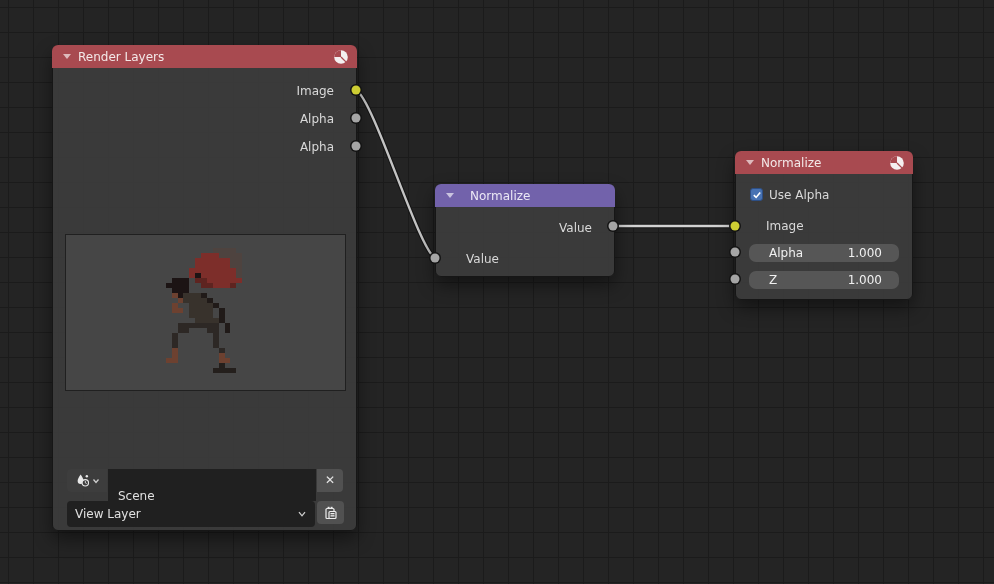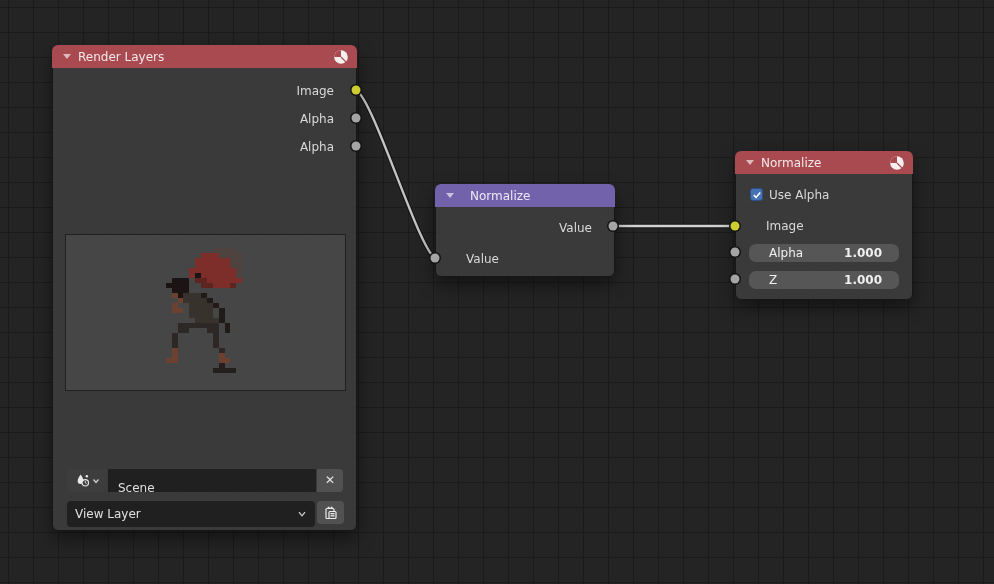--- a/index.html
+++ b/index.html
@@ -43,21 +43,21 @@
   }
   .preview{
     position:absolute; left:12px; width:281px; height:157px;
     background:#464646; border:1px solid #202020; box-sizing:border-box;
   }
   .idrow{position:absolute; display:flex; height:23px; line-height:23px;}
   .seg-icon{
     width:40px; background:#3d3d3d; border-radius:4px 0 0 4px;
     display:flex; align-items:center; justify-content:center; gap:2px;
   }
-  .seg-name{flex:1 1 auto; background:#202020; padding:8px 10px; margin-left:1px; color:#e0e0e0;}
+  .seg-name{flex:1 1 auto; background:#202020; padding:16px 10px; margin-left:1px; color:#e0e0e0;}
   .seg-x{
     width:26px; background:#515151; border-radius:0 4px 4px 0; margin-left:1px;
     text-align:center; color:#e6e6e6; font-size:12px;
   }
   .dropdown{
     flex:1 1 auto; background:#202020; border-radius:4px; padding:13px 8px;
     display:flex; align-items:center; color:#e0e0e0;
   }
   .dropdown .dd-label{flex:1 1 auto;}
   .sq-btn{
@@ -69,21 +69,21 @@
     border-radius:3px; border:1px solid #2d4f86; box-sizing:border-box;
     display:flex; align-items:center; justify-content:center;
   }
   .cb-row-label{position:absolute; left:33px; line-height:15px;}
   .num-field{
     position:absolute; left:13px; right:13px; height:18px; background:#565656;
     border-radius:7px; display:flex; align-items:center; padding:0 17px 0 20px;
     box-sizing:border-box; color:#f0f0f0;
   }
   .num-field .nf-label{flex:1 1 auto; text-align:left;}
-  .num-field .nf-value{flex:0 0 auto;font-weight:bold;}
+  .num-field .nf-value{flex:0 0 auto;}
   svg{display:block;}
   .wirelayer{position:absolute; left:0; top:0; z-index:1; pointer-events:none;}
 </style>
 </head>
 <body>
 
 <svg class="wirelayer" width="994" height="584">
   <path d="M356,90 C374,100 418,248 435,258" fill="none" stroke="#151515" stroke-width="4.5"></path>
   <path d="M356,90 C374,100 418,248 435,258" fill="none" stroke="#c3c3c3" stroke-width="2.4"></path>
   <path d="M613,226 C645,226 705,226 735,226" fill="none" stroke="#151515" stroke-width="4.5"></path>

